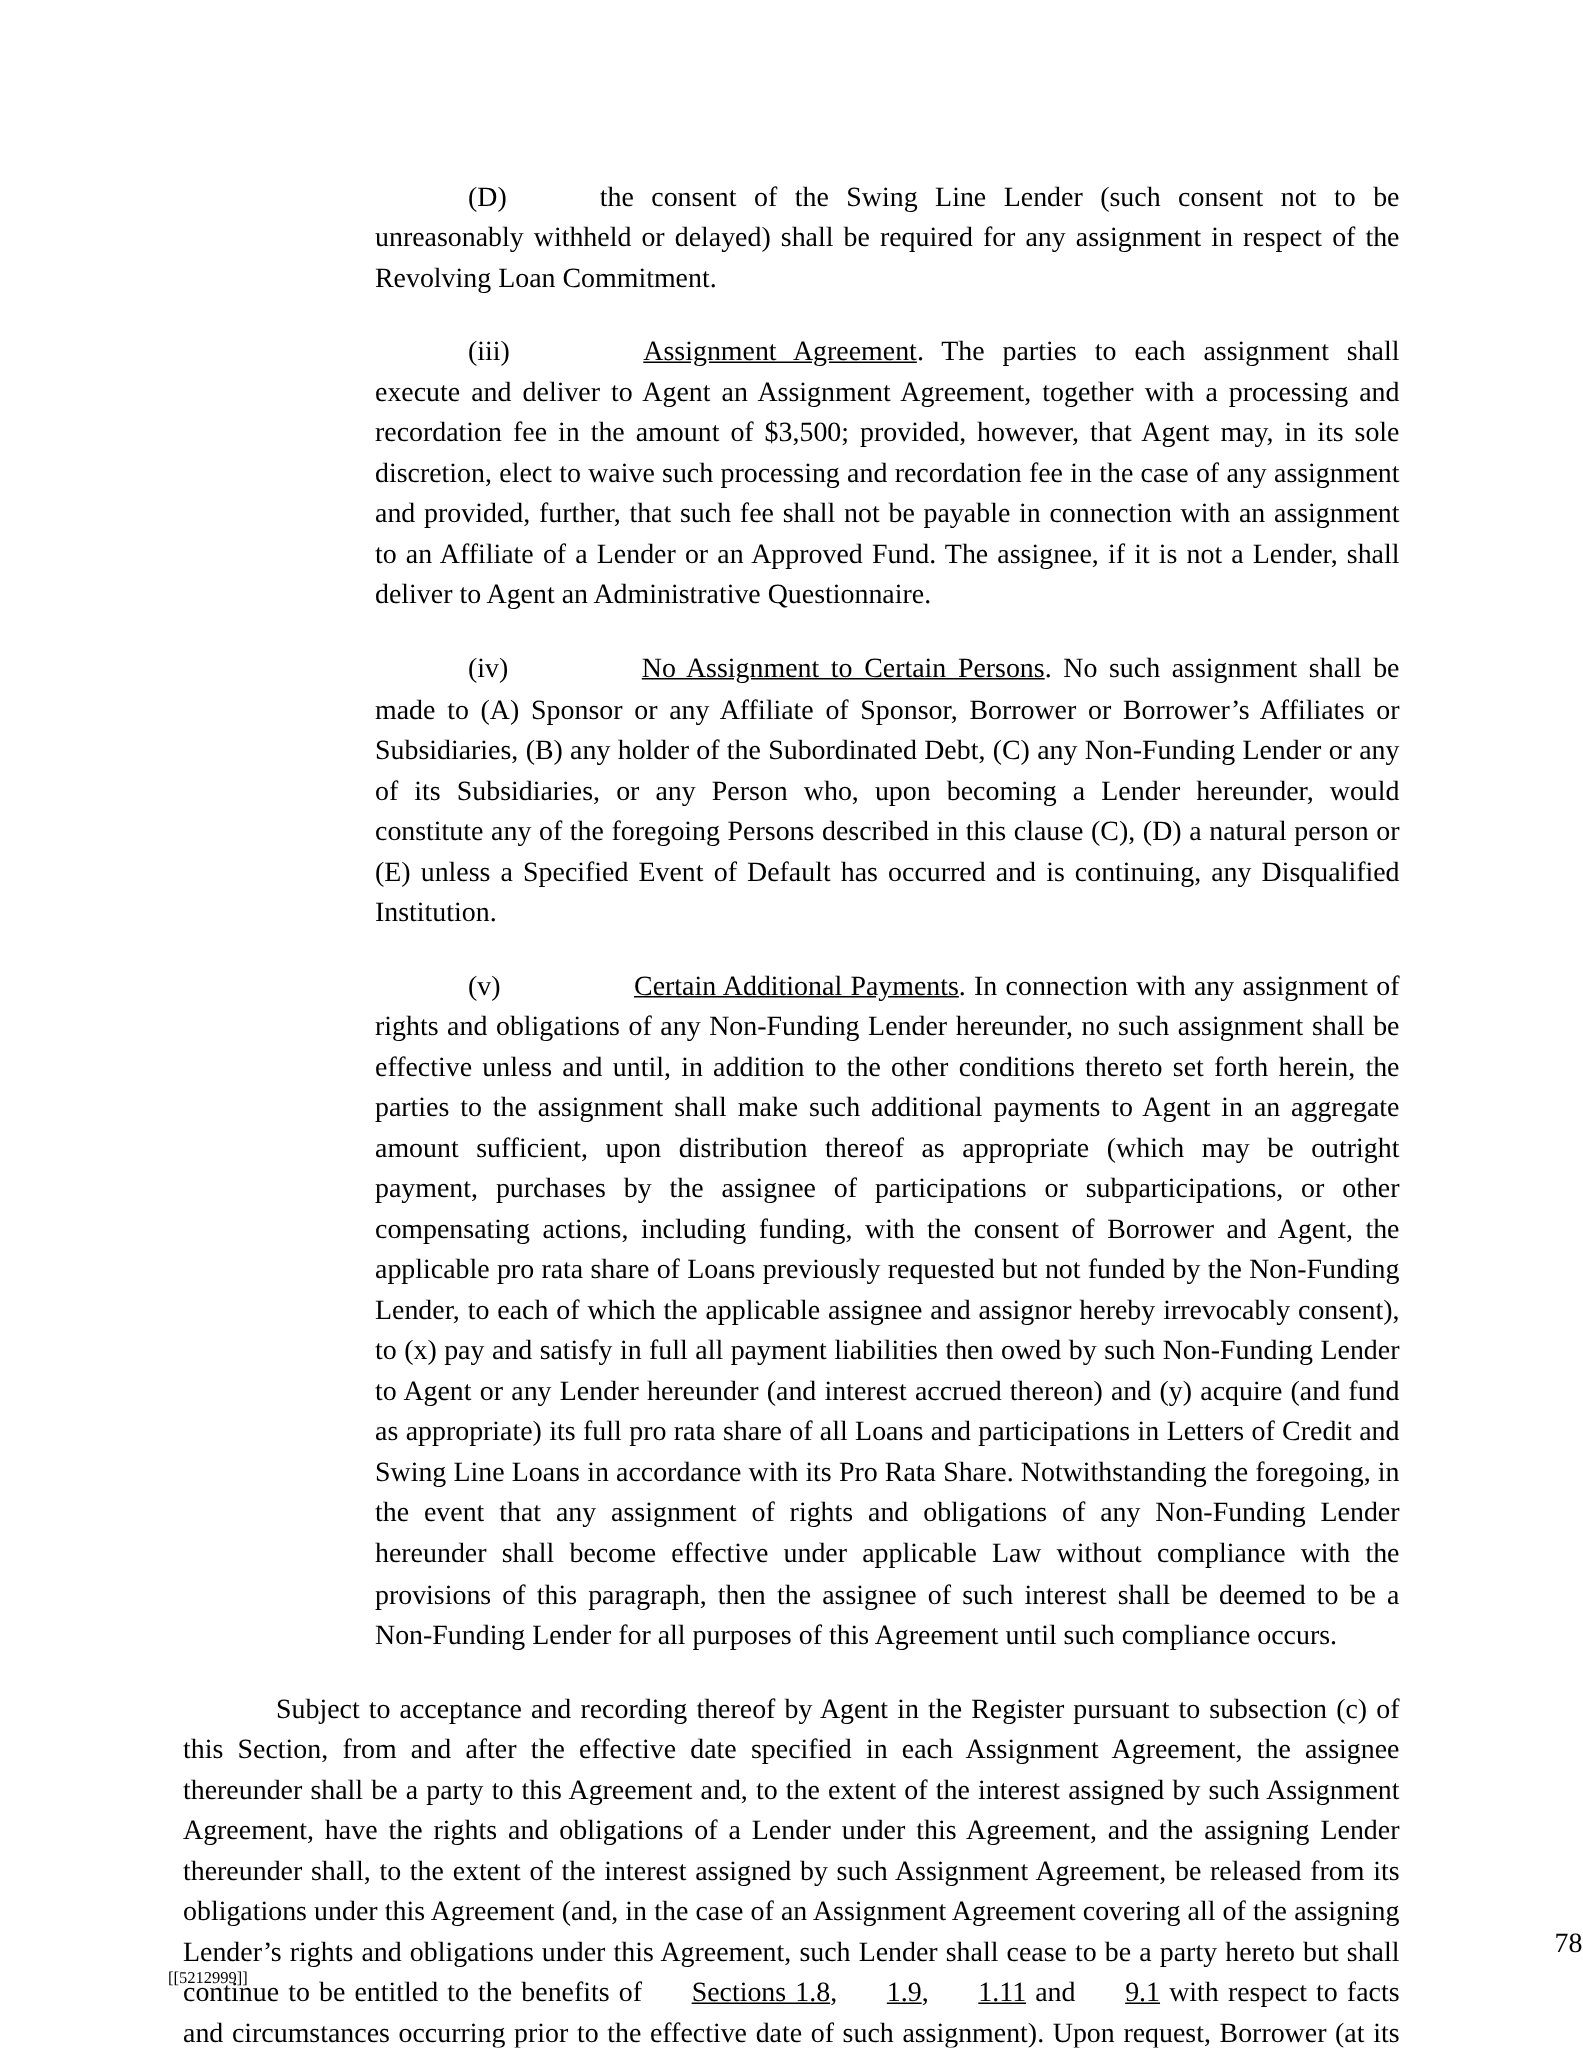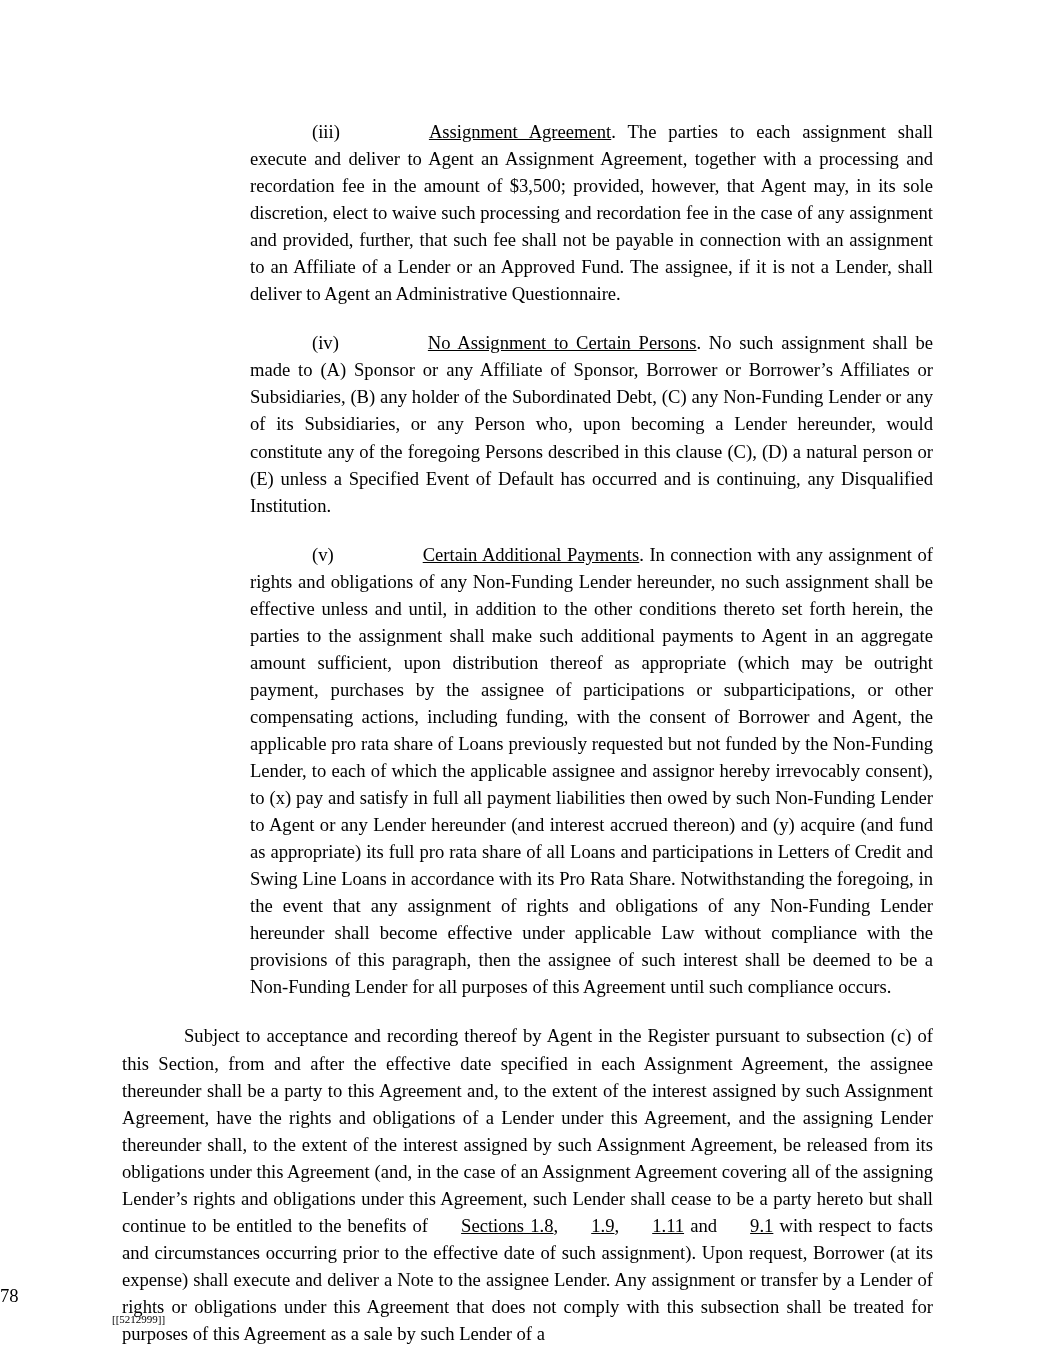--- a/index.html
+++ b/index.html
@@ -49,39 +49,42 @@
   .flush-para {
     margin: 20px 0 0 0;
     text-indent: 62px;
     text-align: justify;
   }
   .page-number {
     position: absolute;
     left: 0;
     right: 0;
     bottom: 58px;
-    text-align: left;
+    text-align: right;
     font-size: 18.6px;
   }
   .doc-id {
     position: absolute;
     left: 112px;
     bottom: 40px;
     font-size: 11px;
     font-family: "Liberation Serif", "DejaVu Serif", serif;
     color: #000;
   }
 </style>
 </head>
 <body>
 
 <div class="page">
 
   <div class="body-block">
 
+    <div class="sub-para">
+      <p class="first-line"><span>(D)</span><span class="marker-indent"></span><span>the consent of the Swing Line Lender (such consent not to be unreasonably withheld or delayed) shall be required for any assignment in respect of the Revolving Loan Commitment.</span></p>
+    </div>
 
     <div class="sub-para">
       <p class="first-line"><span>(iii)</span><span class="marker-indent"></span><u class="ul">Assignment Agreement</u><span>. The parties to each assignment shall execute and deliver to Agent an Assignment Agreement, together with a processing and recordation fee in the amount of $3,500; provided, however, that Agent may, in its sole discretion, elect to waive such processing and recordation fee in the case of any assignment and provided, further, that such fee shall not be payable in connection with an assignment to an Affiliate of a Lender or an Approved Fund. The assignee, if it is not a Lender, shall deliver to Agent an Administrative Questionnaire.</span></p>
     </div>
 
     <div class="sub-para">
       <p class="first-line"><span>(iv)</span><span class="marker-indent"></span><u class="ul">No Assignment to Certain Persons</u><span>. No such assignment shall be made to (A) Sponsor or any Affiliate of Sponsor, Borrower or Borrower’s Affiliates or Subsidiaries, (B) any holder of the Subordinated Debt, (C) any Non-Funding Lender or any of its Subsidiaries, or any Person who, upon becoming a Lender hereunder, would constitute any of the foregoing Persons described in this clause (C), (D) a natural person or (E) unless a Specified Event of Default has occurred and is continuing, any Disqualified Institution.</span></p>
     </div>
 
     <div class="sub-para">

